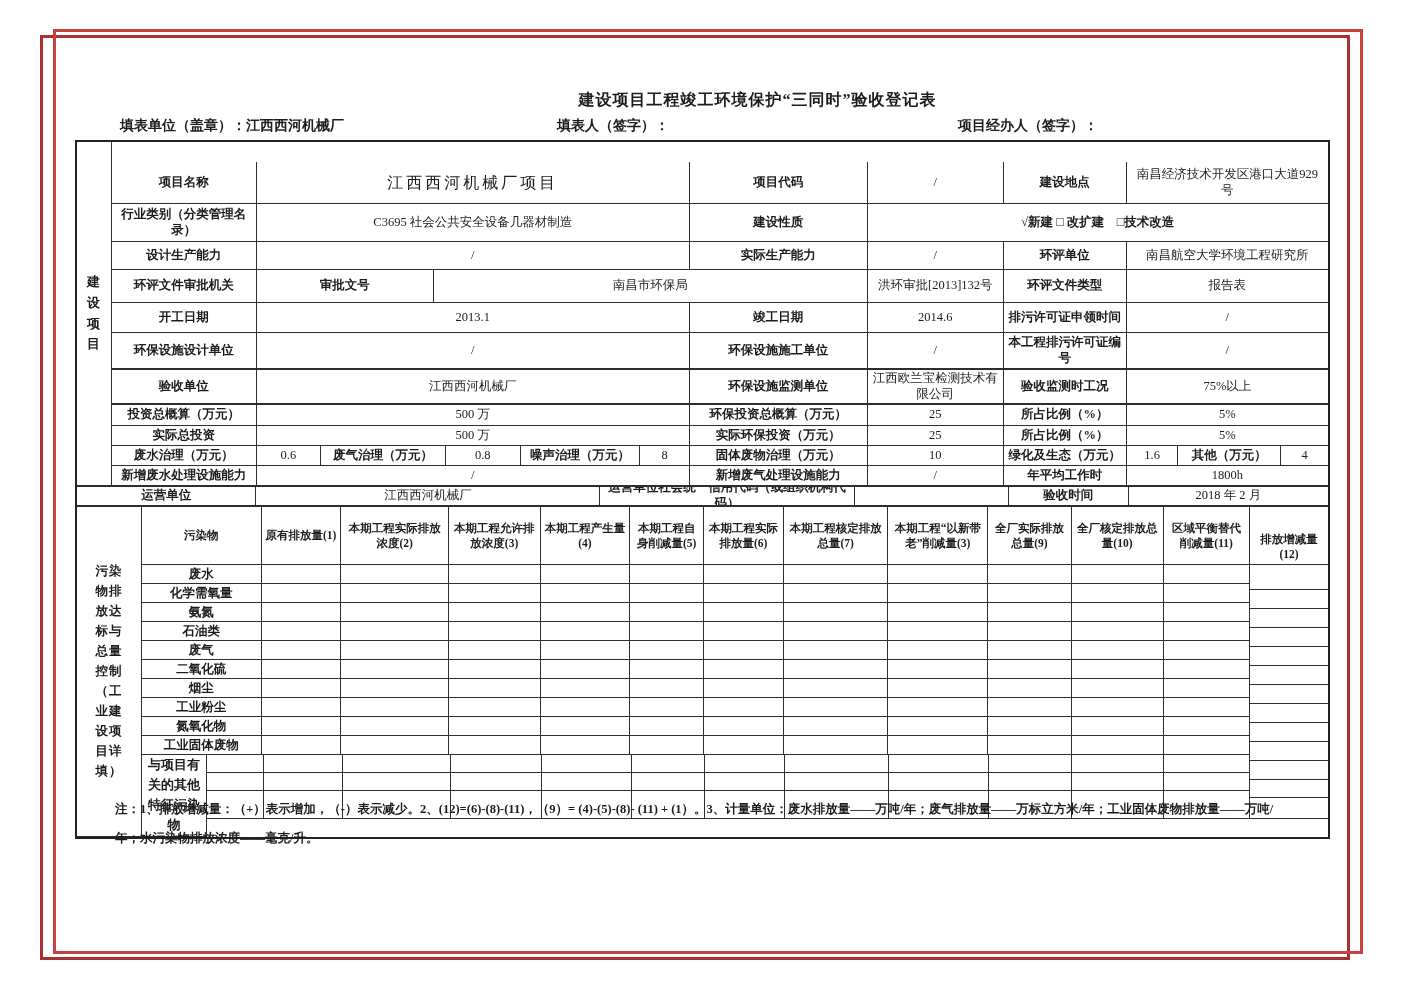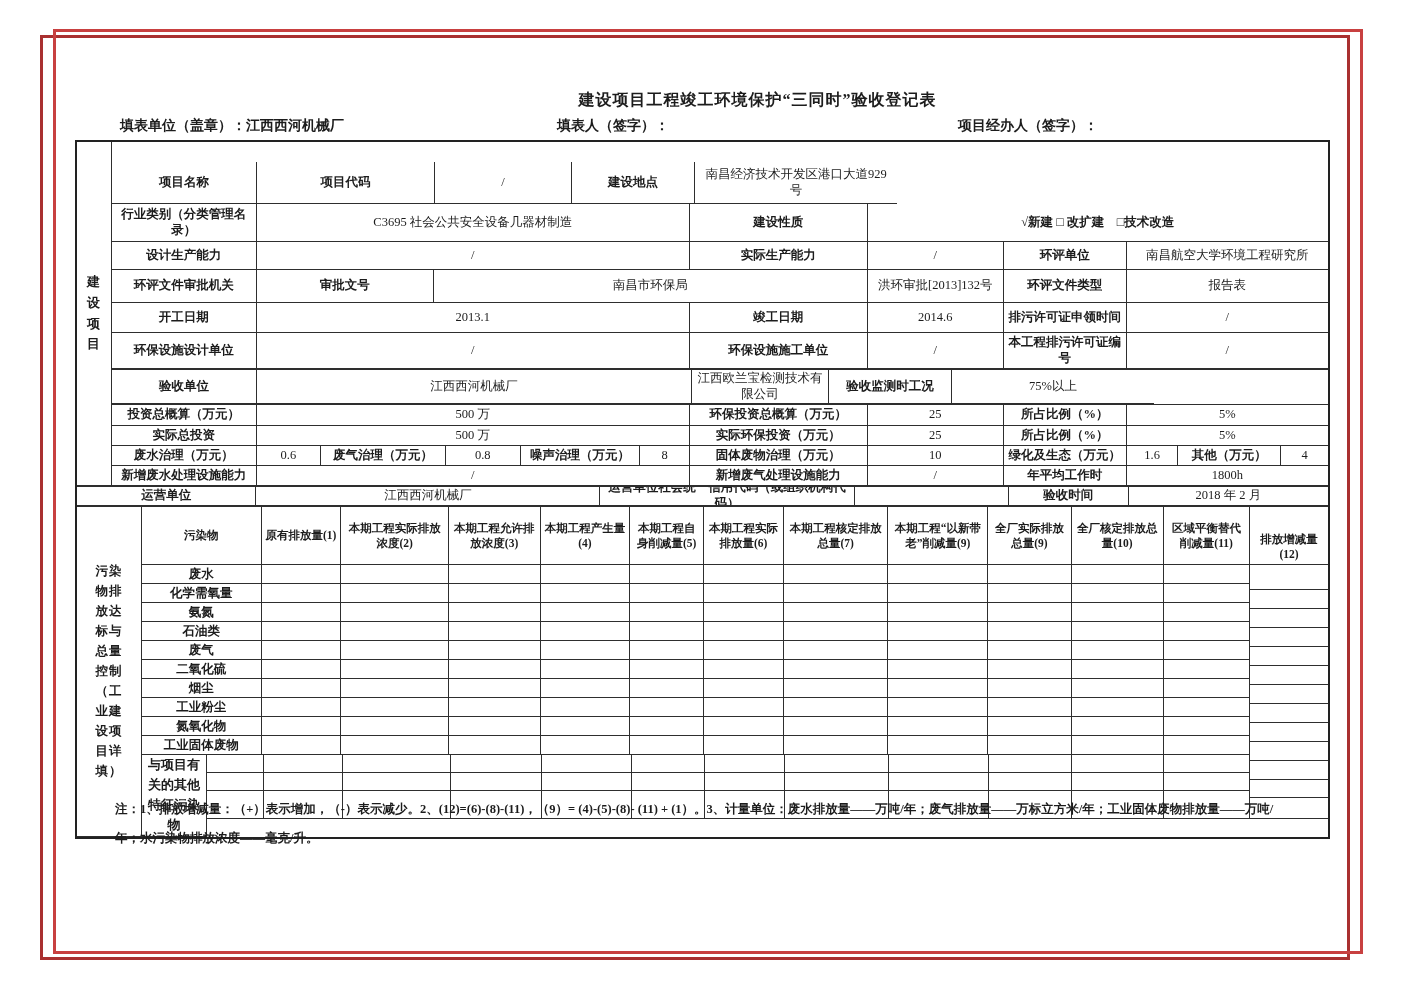--- a/index.html
+++ b/index.html
@@ -68,20 +68,21 @@
       <div class="side" style="width:35px;">
           <span>建
 设
 项
 目</span>
         </div>
       <div class="rows-col">
 
         <div class="row" style="height:42px;margin-top:20px;">
           <div class="c lb" style="width:145px;">项目名称</div>
+          <div class="c big" style="width:435px;">江西西河机械厂项目</div>
           <div class="c lb" style="width:178px;">项目代码</div>
           <div class="c" style="width:137px;">/</div>
           <div class="c lb" style="width:123px;">建设地点</div>
           <div class="c" style="width:202px;">南昌经济技术开发区港口大道929 号</div>
         </div>
 
         <div class="row" style="height:38px;">
           <div class="c lb" style="width:145px;">行业类别（分类管理名录）</div>
           <div class="c" style="width:435px;">C3695 社会公共安全设备几器材制造</div>
           <div class="c lb" style="width:178px;">建设性质</div>
@@ -120,20 +121,21 @@
           <div class="c" style="width:435px;">/</div>
           <div class="c lb" style="width:178px;">环保设施施工单位</div>
           <div class="c" style="width:137px;">/</div>
           <div class="c lb" style="width:123px;">本工程排污许可证编号</div>
           <div class="c" style="width:202px;">/</div>
         </div>
 
         <div class="row sep" style="height:34px;">
           <div class="c lb" style="width:145px;">验收单位</div>
           <div class="c" style="width:435px;">江西西河机械厂</div>
+          <div class="c lb" style="width:178px;">环保设施监测单位</div>
           <div class="c" style="width:137px;">江西欧兰宝检测技术有限公司</div>
           <div class="c lb" style="width:123px;">验收监测时工况</div>
           <div class="c" style="width:202px;">75%以上</div>
         </div>
 
         <div class="row sep" style="height:21px;">
           <div class="c lb" style="width:145px;">投资总概算（万元）</div>
           <div class="c" style="width:435px;">500 万</div>
           <div class="c lb" style="width:178px;">环保投资总概算（万元）</div>
           <div class="c" style="width:137px;">25</div>
@@ -204,21 +206,21 @@
 
         <div class="prow phead" style="height:58px;">
           <div>污染物</div>
           <div>原有排放量(1)</div>
           <div>本期工程实际排放浓度(2)</div>
           <div>本期工程允许排放浓度(3)</div>
           <div>本期工程产生量(4)</div>
           <div>本期工程自身削减量(5)</div>
           <div>本期工程实际排放量(6)</div>
           <div>本期工程核定排放总量(7)</div>
-          <div>本期工程“以新带老”削减量(9)</div>
+          <div>本期工程“以新带老”削减量(3)</div>
           <div>全厂实际排放总量(9)</div>
           <div>全厂核定排放总量(10)</div>
           <div>区域平衡替代削减量(11)</div>
           <div>排放增减量(12)</div>
         </div>
 
         <div class="prow" style="height:19px;">
             <div class="pname">废水</div>
             <div></div>
             <div></div>

